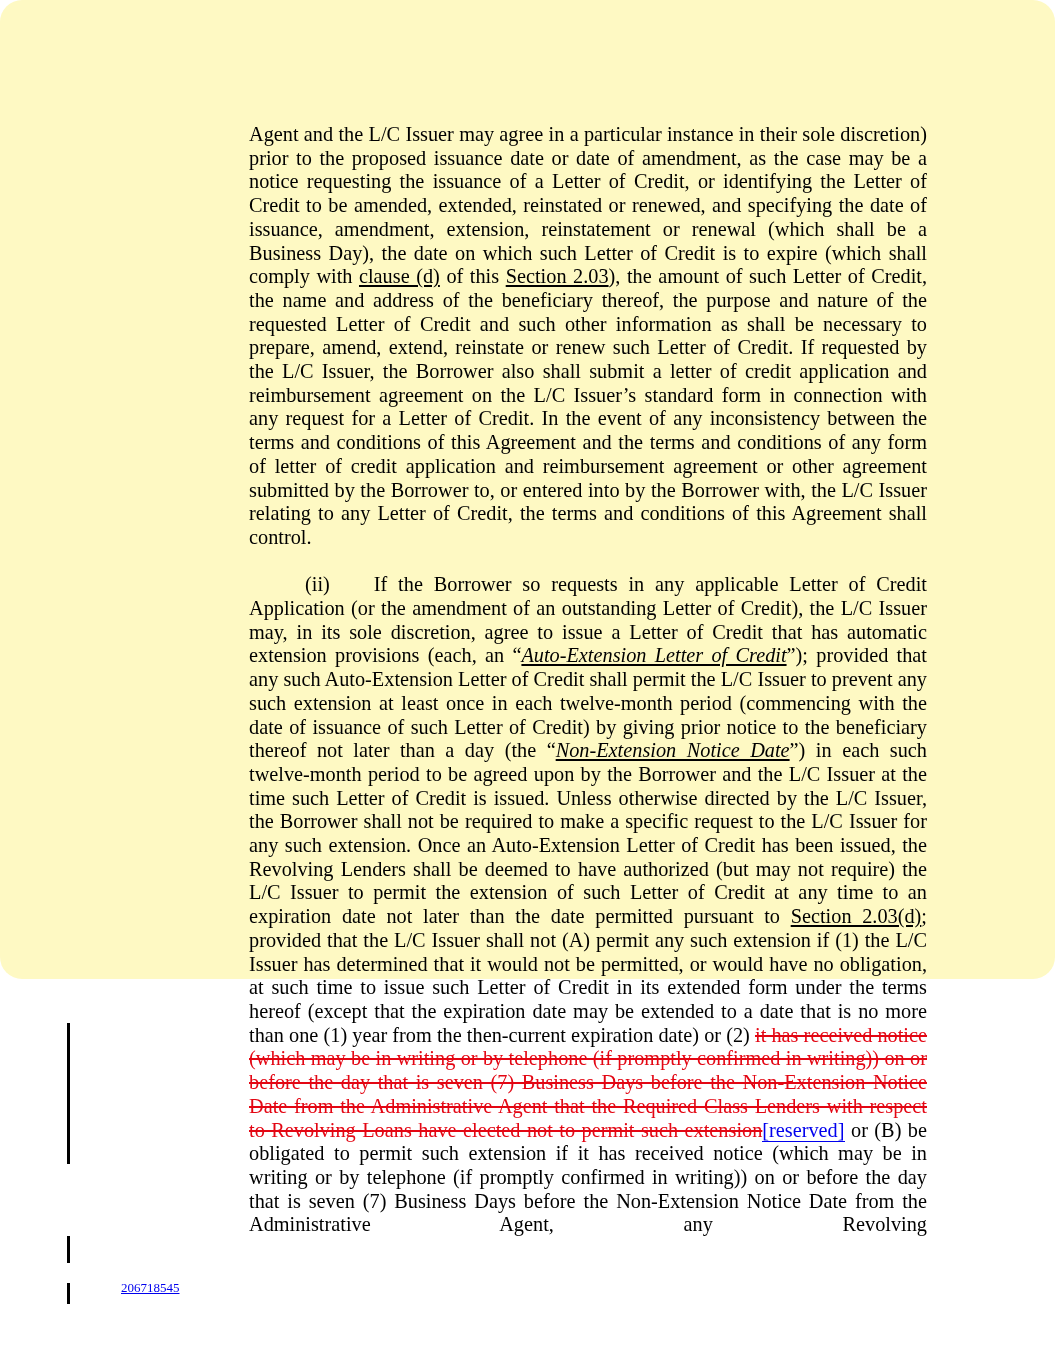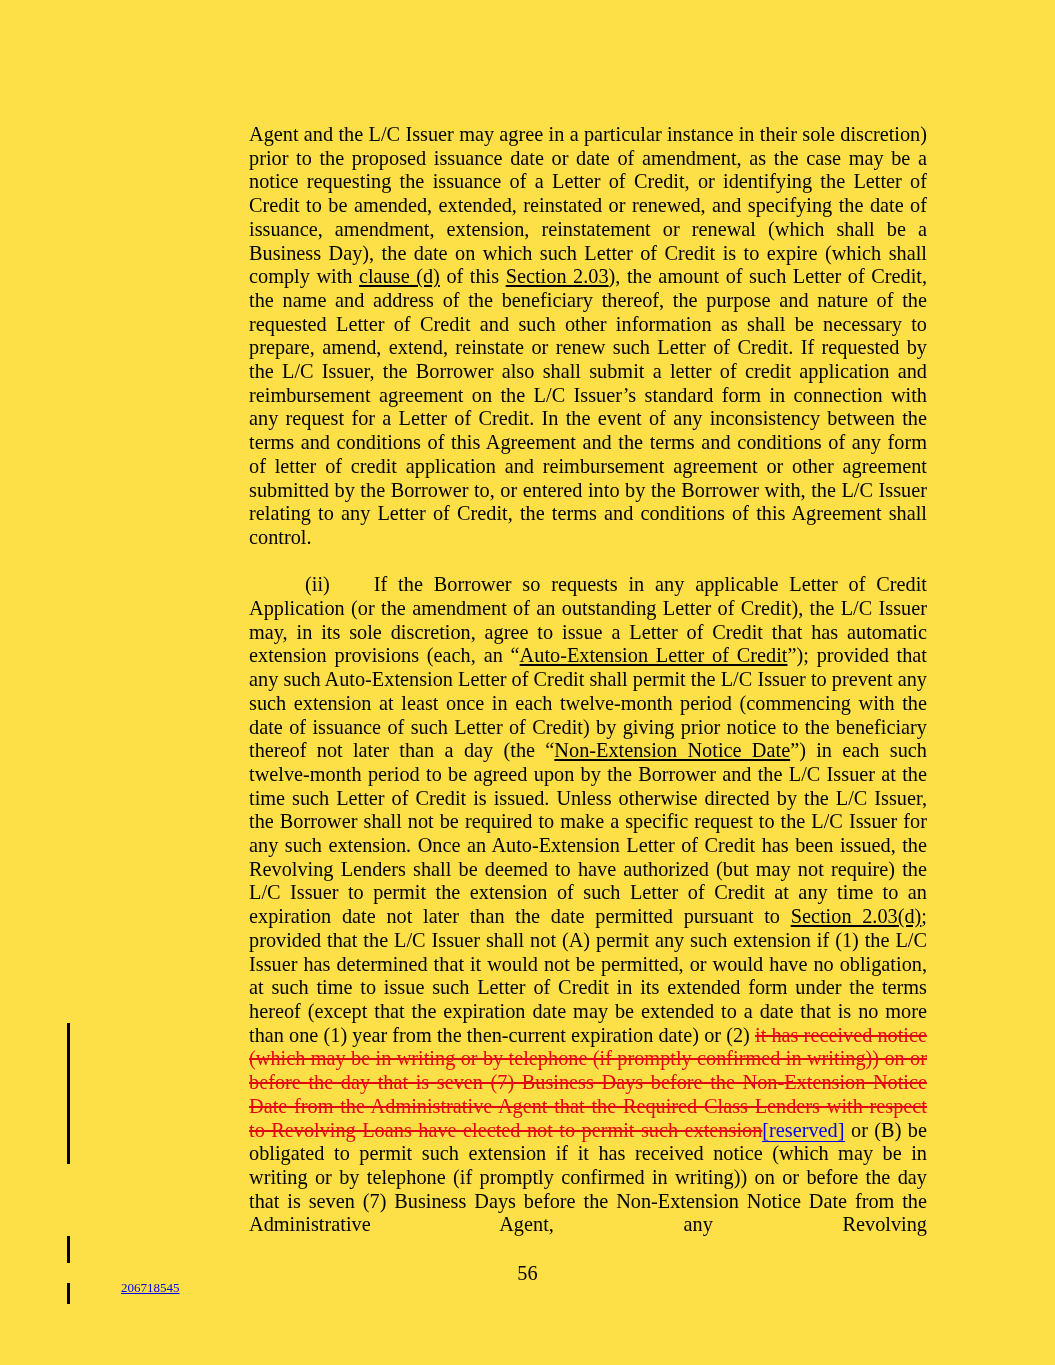--- a/index.html
+++ b/index.html
@@ -5,41 +5,42 @@
   html, body { margin: 0; padding: 0; }
   body {
     width: 1055px; height: 1365px;
     background: #ffffff;
     font-family: "Liberation Serif", serif;
     position: relative;
     overflow: hidden;
   }
   .page {
     position: absolute; left: 0; top: 0;
-    width: 1055px; height: 1365px;
-    background: #fde047;
+    width: 1055px; height: 979px;
+    background: #fef9c3;
+    border-radius: 22px;
   }
   .doc-body {
     position: absolute;
     left: 249px; top: 123px;
     width: 678px;
     color: #000000;
     font-size: 20.3px;
     line-height: 23.7px;
     text-align: justify;
   }
   .doc-body p {
     margin: 0 0 23.7px 0;
     padding: 0;
   }
   .doc-body p.indent { text-indent: 56px; }
   .doc-body p.justify-last { text-align-last: justify; }
   span.u  { text-decoration: underline; }
   span.i  { }
-  span.iu { text-decoration: underline; }
+  span.iu { font-style: italic; text-decoration: underline; }
   span.strike {
     color: var(--deleted-color, #e30613);
     text-decoration: line-through;
   }
   span.link {
     color: var(--link-color, #0000ee);
     border-bottom: 1.5px solid var(--link-color, #0000ee);
   }
   span.tab { display: inline-block; width: 44px; }
   .change-bar {
@@ -66,18 +67,17 @@
   }
 </style>
 </head>
 <body>
 
 <div class="page">
   <div class="doc-body">
       <p><span>Agent and the L/C Issuer may agree in a particular instance in their sole discretion) prior to the proposed issuance date or date of amendment, as the case may be a notice requesting the issuance of a Letter of Credit, or identifying the Letter of Credit to be amended, extended, reinstated or renewed, and specifying the date of issuance, amendment, extension, reinstatement or renewal (which shall be a Business Day), the date on which such Letter of Credit is to expire (which shall comply with </span><span class="u">clause (d)</span><span> of this </span><span class="u">Section 2.03</span><span>), the amount of such Letter of Credit, the name and address of the beneficiary thereof, the purpose and nature of the requested Letter of Credit and such other information as shall be necessary to prepare, amend, extend, reinstate or renew such Letter of Credit. If requested by the L/C Issuer, the Borrower also shall submit a letter of credit application and reimbursement agreement on the L/C Issuer’s standard form in connection with any request for a Letter of Credit. In the event of any inconsistency between the terms and conditions of this Agreement and the terms and conditions of any form of letter of credit application and reimbursement agreement or other agreement submitted by the Borrower to, or entered into by the Borrower with, the L/C Issuer relating to any Letter of Credit, the terms and conditions of this Agreement shall control.</span></p>
       <p class="indent justify-last"><span>(ii)</span><span class="tab"></span><span>If the Borrower so requests in any applicable Letter of Credit Application (or the amendment of an outstanding Letter of Credit), the L/C Issuer may, in its sole discretion, agree to issue a Letter of Credit that has automatic extension provisions (each, an “</span><span class="iu">Auto-Extension Letter of Credit</span><span>”); </span><span class="i">provided</span><span> that any such Auto-Extension Letter of Credit shall permit the L/C Issuer to prevent any such extension at least once in each twelve-month period (commencing with the date of issuance of such Letter of Credit) by giving prior notice to the beneficiary thereof not later than a day (the “</span><span class="iu">Non-Extension Notice Date</span><span>”) in each such twelve-month period to be agreed upon by the Borrower and the L/C Issuer at the time such Letter of Credit is issued. Unless otherwise directed by the L/C Issuer, the Borrower shall not be required to make a specific request to the L/C Issuer for any such extension. Once an Auto-Extension Letter of Credit has been issued, the Revolving Lenders shall be deemed to have authorized (but may not require) the L/C Issuer to permit the extension of such Letter of Credit at any time to an expiration date not later than the date permitted pursuant to </span><span class="u">Section 2.03(d)</span><span>; </span><span class="i">provided</span><span> that the L/C Issuer shall not (A) permit any such extension if (1) the L/C Issuer has determined that it would not be permitted, or would have no obligation, at such time to issue such Letter of Credit in its extended form under the terms hereof (except that the expiration date may be extended to a date that is no more than one (1) year from the then-current expiration date) or (2) </span><span class="strike">it has received notice (which may be in writing or by telephone (if promptly confirmed in writing)) on or before the day that is seven (7) Business Days before the Non-Extension Notice Date from the Administrative Agent that the Required Class Lenders with respect to Revolving Loans have elected not to permit such extension</span><span class="link">[reserved]</span><span> or (B) be obligated to permit such extension if it has received notice (which may be in writing or by telephone (if promptly confirmed in writing)) on or before the day that is seven (7) Business Days before the Non-Extension Notice Date from the Administrative Agent, any Revolving</span></p>
     </div>
-  <div class="page-number">56</div>
   <a class="footer-link">206718545</a>
 <div class="change-bar" style="top: 1023px; height: 141px;"></div>
     <div class="change-bar" style="top: 1236px; height: 27px;"></div>
     <div class="change-bar" style="top: 1283px; height: 21px;"></div>
   </div>
 
 </body></html>

